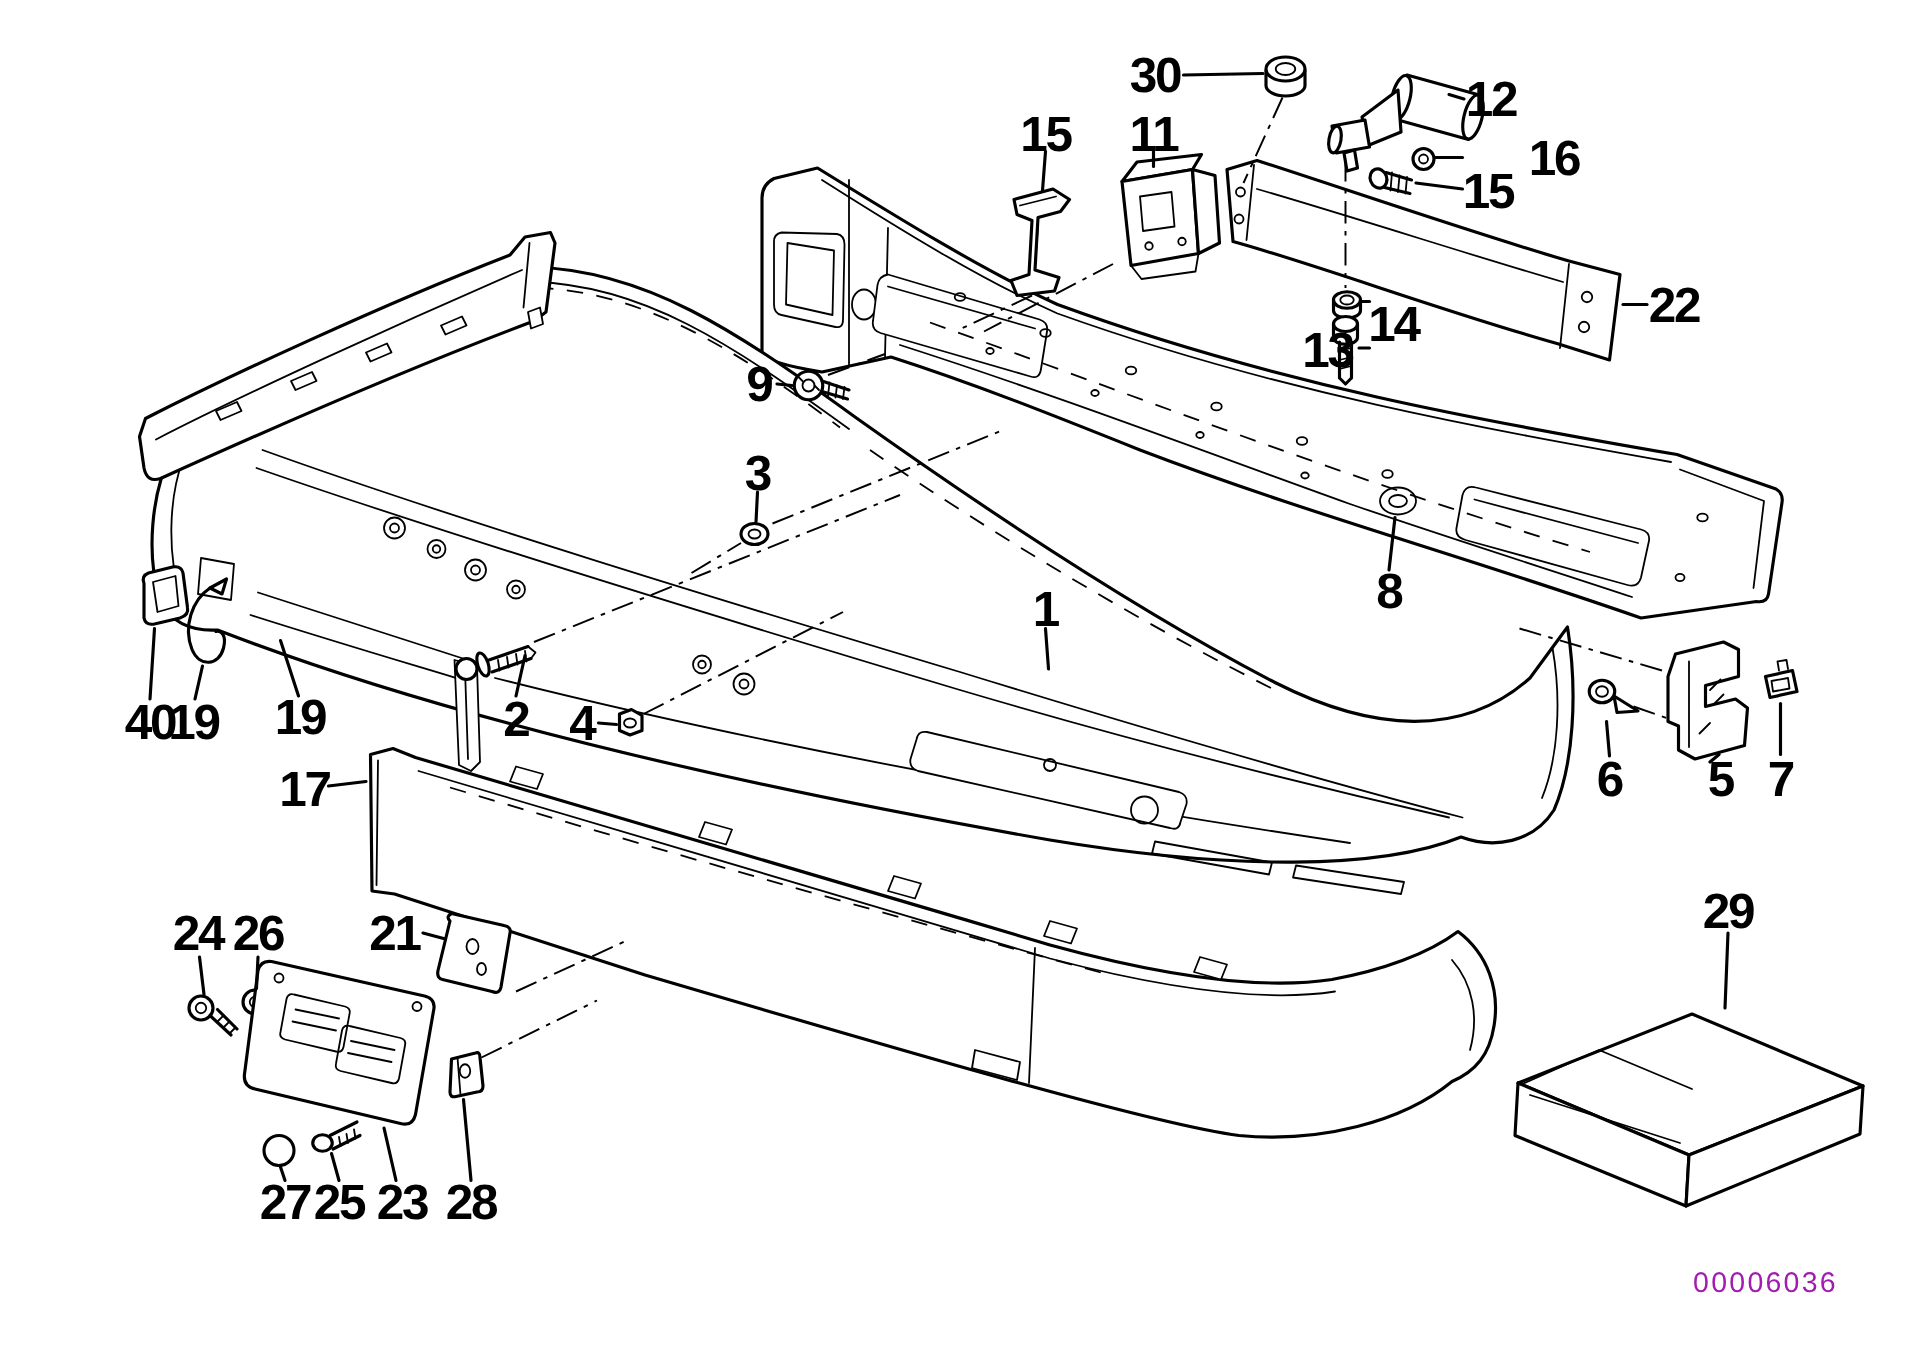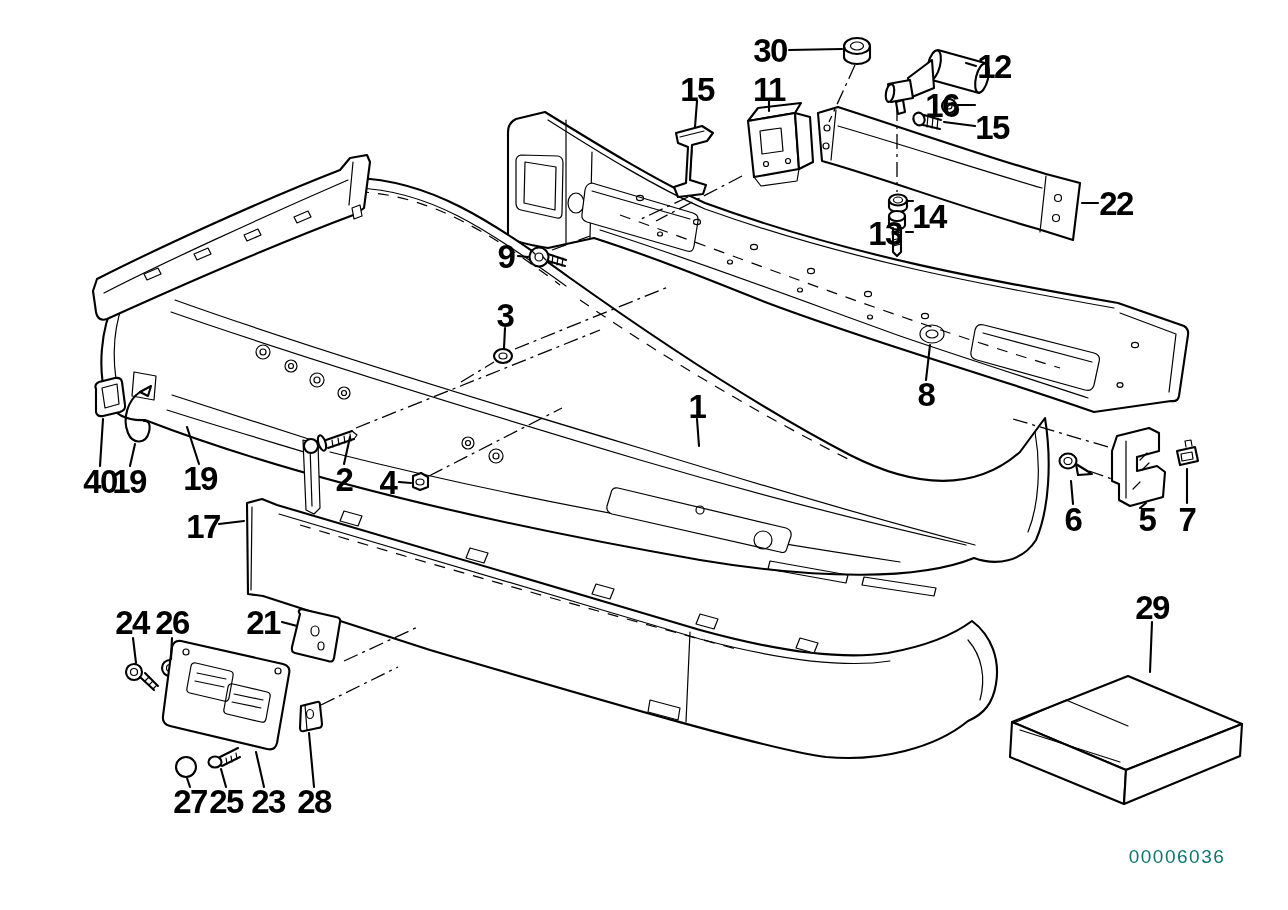--- a/index.html
+++ b/index.html
@@ -3,21 +3,21 @@
 <meta charset="utf-8">
 <style>
   html,body{margin:0;padding:0;background:#fff;}
   .stage{position:relative;width:1288px;height:910px;background:#ffffff;overflow:hidden;
          font-family:"Liberation Sans",sans-serif;}
   .stage svg{position:absolute;left:0;top:0;}
   .callout{position:absolute;transform:translate(-50%,-50%);
            font:700 33px/1 "Liberation Sans",sans-serif;letter-spacing:-1.5px;color:#000;
            white-space:nowrap;cursor:pointer;user-select:none;text-align:right;}
   .doc-number{position:absolute;left:1177px;top:856px;transform:translate(-50%,-50%);
-           font:400 19px/1 "Liberation Sans",sans-serif;letter-spacing:1.5px;color:#0f766e;}
+           font:400 19px/1 "Liberation Sans",sans-serif;letter-spacing:1.5px;color:#a21caf;}
   
   .o{fill:none;stroke:#000;stroke-width:2.1;stroke-linecap:round;stroke-linejoin:round;}
   .f{fill:#fff;stroke:#000;stroke-width:2.1;stroke-linejoin:round;}
   .t{fill:none;stroke:#000;stroke-width:1.2;stroke-linecap:round;stroke-linejoin:round;}
   .tf{fill:#fff;stroke:#000;stroke-width:1.2;stroke-linejoin:round;}
   .ld{fill:none;stroke:#000;stroke-width:2.1;stroke-linecap:round;}
   .dd{fill:none;stroke:#000;stroke-width:1.3;stroke-dasharray:15 5 3 5;}
   .ds{fill:none;stroke:#000;stroke-width:1.2;stroke-dasharray:11 9;}
 </style>
 </head>
@@ -382,21 +382,21 @@
   <div class="callout" style="left:1073px;top:519px">6</div>
   <div class="callout" style="left:1187px;top:519px">7</div>
   <div class="callout" style="left:926px;top:394px">8</div>
   <div class="callout" style="left:506px;top:256px">9</div>
   <div class="callout" style="left:697px;top:89px">15</div>
   <div class="callout" style="left:769px;top:89px">11</div>
   <div class="callout" style="left:994px;top:66px">12</div>
   <div class="callout" style="left:885px;top:233px">13</div>
   <div class="callout" style="left:929px;top:216px">14</div>
   <div class="callout" style="left:992px;top:127px">15</div>
-  <div class="callout" style="left:942px;top:105px">16</div>
+  <div class="callout" style="left:1036px;top:105px">16</div>
   <div class="callout" style="left:203px;top:526px">17</div>
   <div class="callout" style="left:200px;top:478px">19</div>
   <div class="callout" style="left:129px;top:481px">19</div>
   <div class="callout" style="left:100px;top:481px">40</div>
   <div class="callout" style="left:263px;top:622px">21</div>
   <div class="callout" style="left:1116px;top:203px">22</div>
   <div class="callout" style="left:268px;top:801px">23</div>
   <div class="callout" style="left:132px;top:622px">24</div>
   <div class="callout" style="left:226px;top:801px">25</div>
   <div class="callout" style="left:172px;top:622px">26</div>

